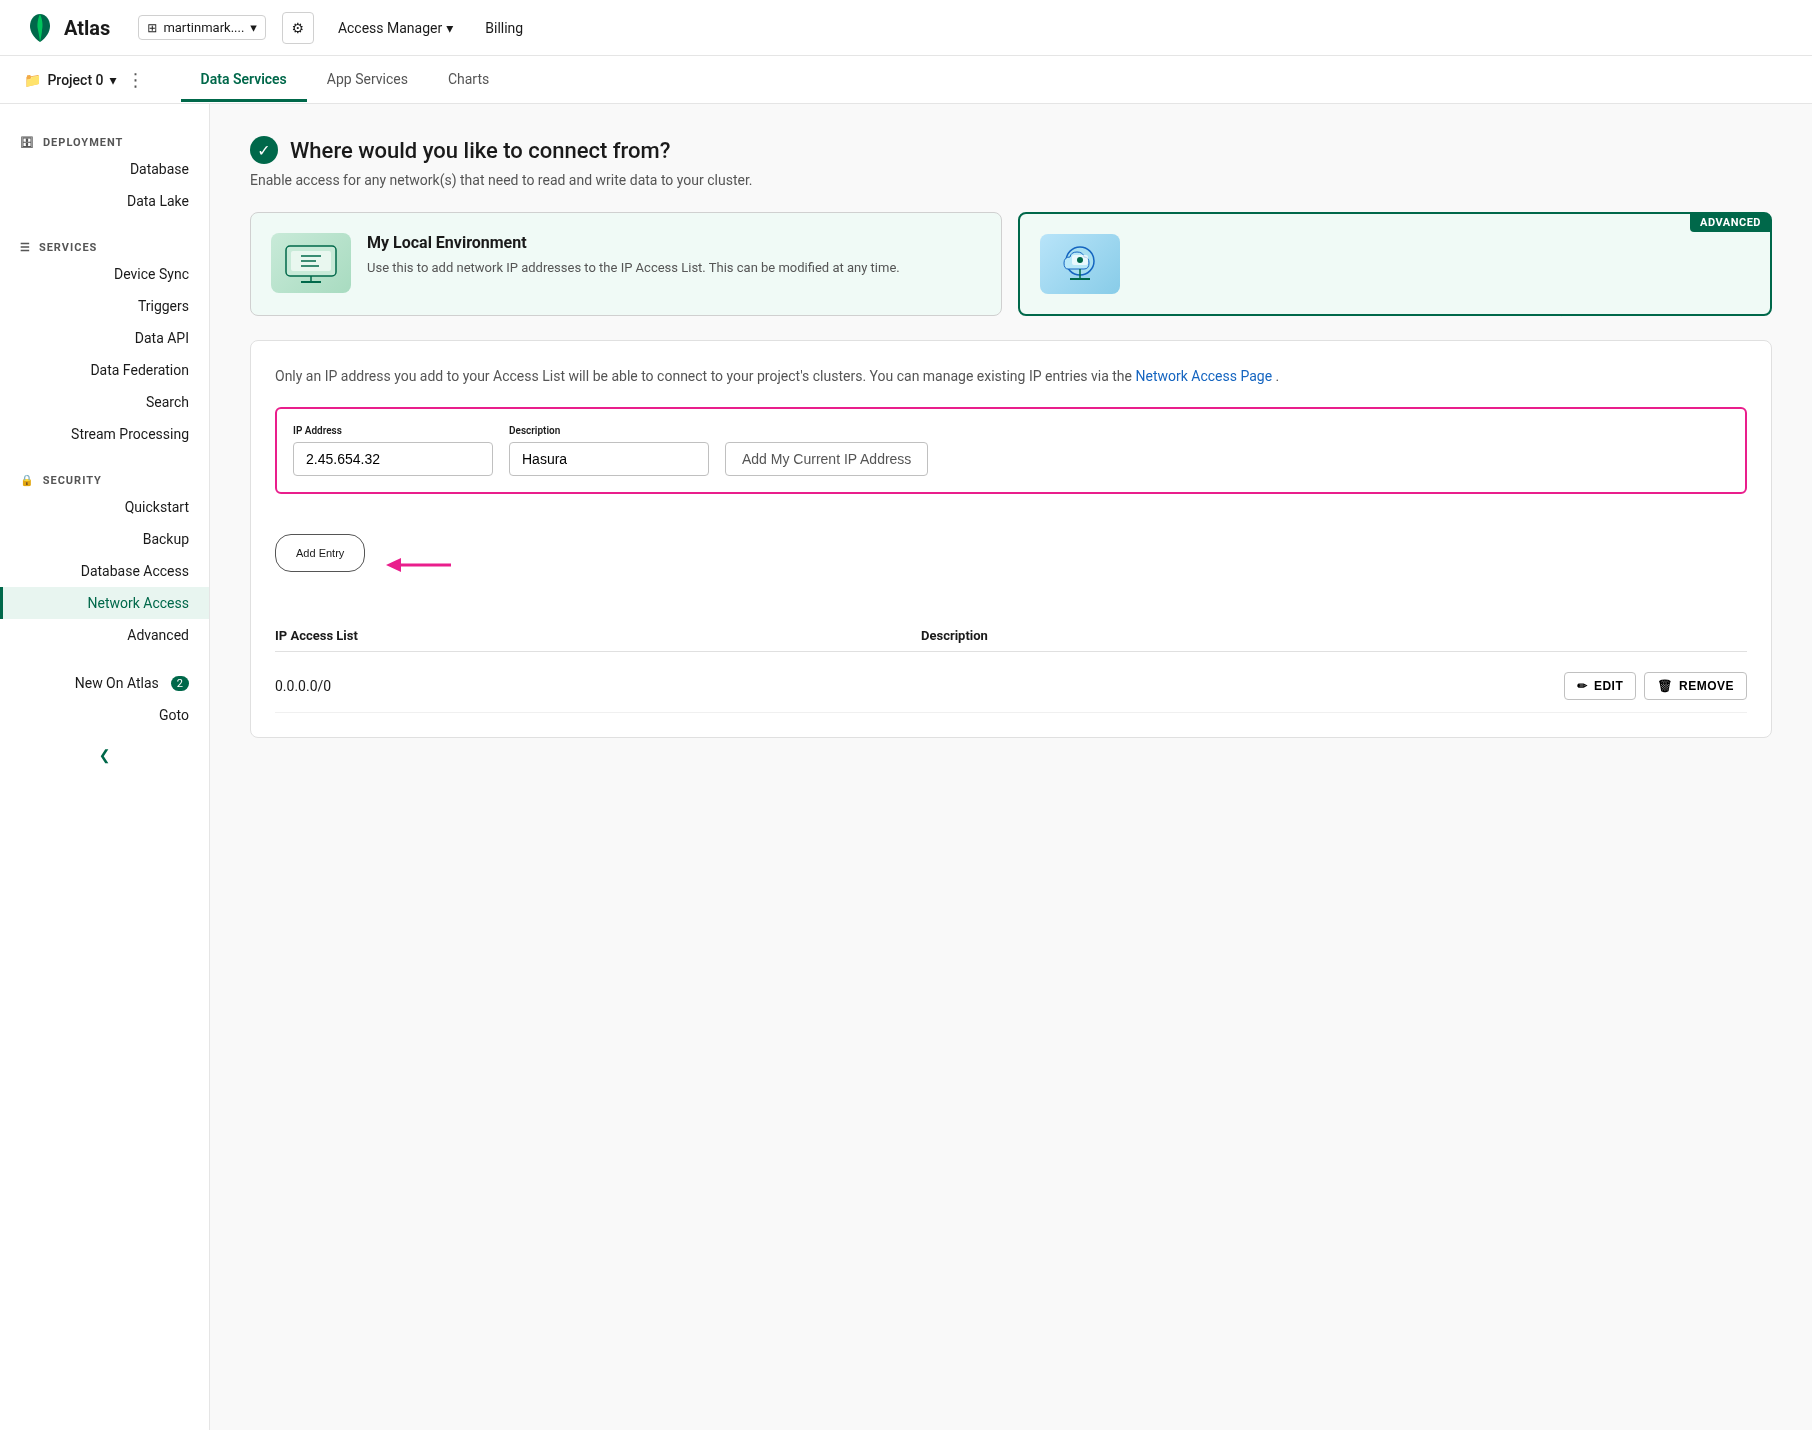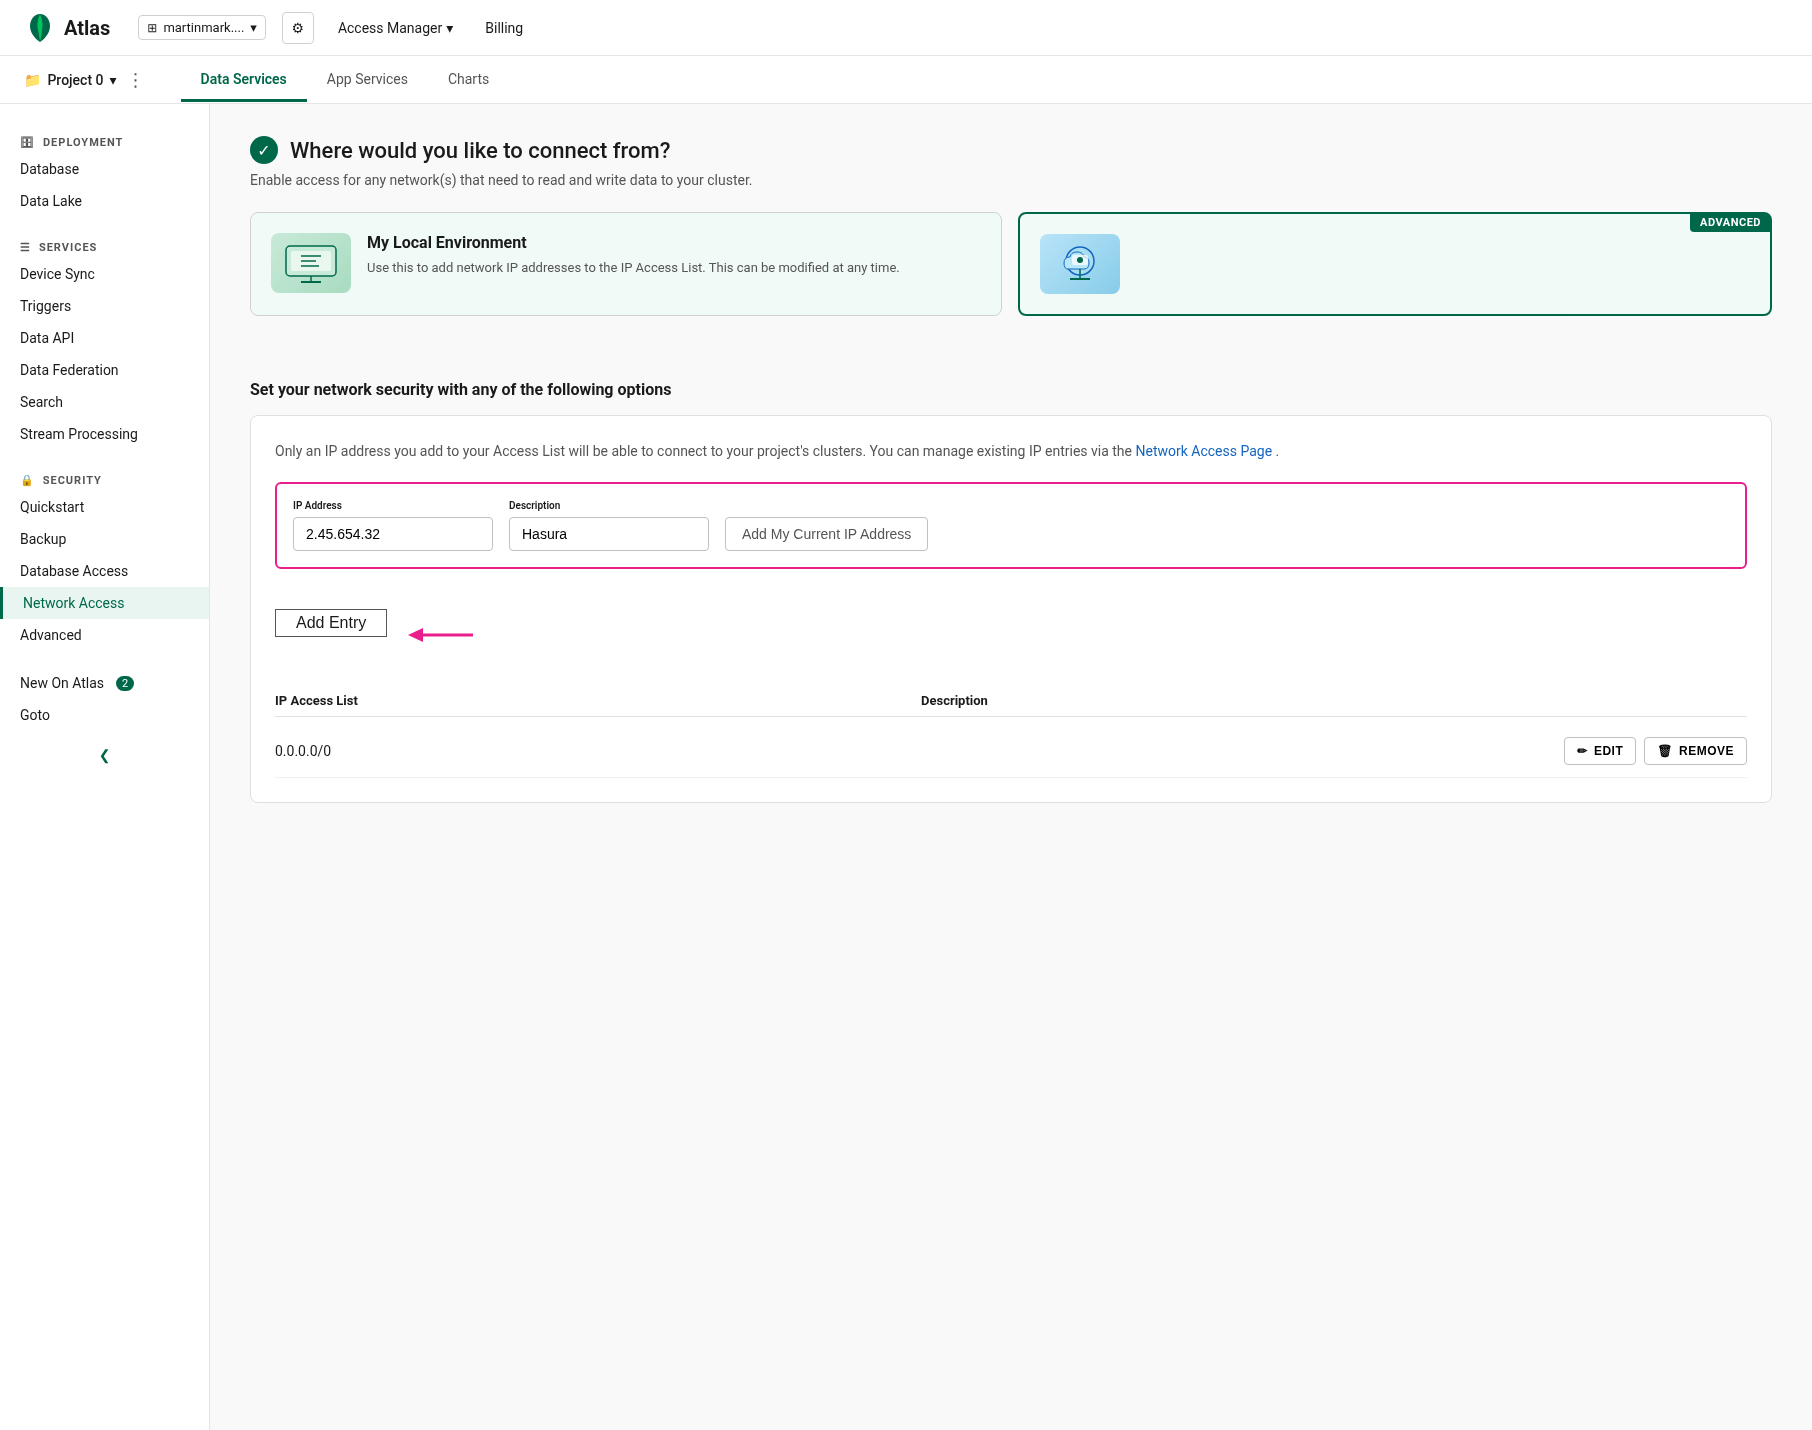--- a/index.html
+++ b/index.html
@@ -51,21 +51,21 @@
       width: 210px; background: #fff; border-right: 1px solid #e5e5e5;
       padding: 24px 0; flex-shrink: 0;
     }
     .sidebar-section-title {
       font-size: 11px; font-weight: 700; color: #555; letter-spacing: 1px;
       padding: 8px 20px 4px; text-transform: uppercase;
       display: flex; align-items: center; gap: 8px;
     }
     .sidebar-item {
       padding: 8px 20px; font-size: 14px; color: #1a1a1a; cursor: pointer;
-      display: flex; align-items: center; gap: 8px;
+      display: flex; align-items: center; gap: 8px; justify-content: flex-end;
     }
     .sidebar-item.active { background: #e8f5f0; color: #00684a; font-weight: 400; border-left: 3px solid #00684a; }
     .sidebar-badge {
       background: #00684a; color: #fff; border-radius: 10px;
       font-size: 11px; padding: 1px 6px; margin-left: 4px;
     }
     .sidebar-spacer { height: 16px; }
     .sidebar-collapse {
       display: flex; align-items: center; justify-content: center;
       padding: 16px 0; cursor: pointer; color: #00684a;
@@ -123,22 +123,22 @@
       padding: 8px 12px; font-size: 14px; width: 200px; outline: none;
     }
     .btn-add-ip {
       padding: 8px 16px; border: 1px solid #c0c0c0; border-radius: 4px;
       background: #fff; font-size: 14px; cursor: pointer; color: #555;
       white-space: nowrap;
     }
 
     
     .btn-add-entry {
-      padding: 4px 20px; border: 1px solid #555; border-radius: 0;
-      background: #fff; font-size: 16px; cursor: pointer; color: #1a1a1a;
+      padding: 12px 20px; border: 1px solid #555; border-radius: 16px;
+      background: #fff; font-size: 11px; cursor: pointer; color: #1a1a1a;
       font-weight: 500; margin-bottom: 24px; display: inline-block;
     }
 
     
     .add-entry-row { display: flex; align-items: center; gap: 16px; margin-bottom: 24px; }
 
     
     .table-header { display: flex; padding: 8px 0; border-bottom: 1px solid #e0e0e0; margin-bottom: 8px; }
     .table-header-cell { font-size: 13px; font-weight: 700; color: #1a1a1a; flex: 1; }
     .table-row { display: flex; align-items: center; padding: 12px 0; border-bottom: 1px solid #f0f0f0; }
@@ -341,21 +341,20 @@
       <svg width="80" height="60" viewBox="0 0 80 60">
         <path d="M70 55 Q50 40 30 20" stroke="#e91e8c" stroke-width="3" fill="none" marker-end="url(#ah)"></path>
         <defs>
           <marker id="ah" markerWidth="8" markerHeight="8" refX="6" refY="3" orient="auto">
             <path d="M0,0 L0,6 L8,3 z" fill="#e91e8c"></path>
           </marker>
         </defs>
       </svg>
     </div>
 
-    <h2 class="section-title" style="margin-top:60px;">Set your network security with any of the following options</h2>
 
     <div class="section-box">
 
       <p class="section-desc">
         <span>Only an IP address you add to your Access List will be able to connect to your project's clusters. You can manage existing IP entries via the</span>
         <a href="#" class="section-link">
           <span>Network Access Page</span>
         </a>
         <span>.</span>
       </p>

